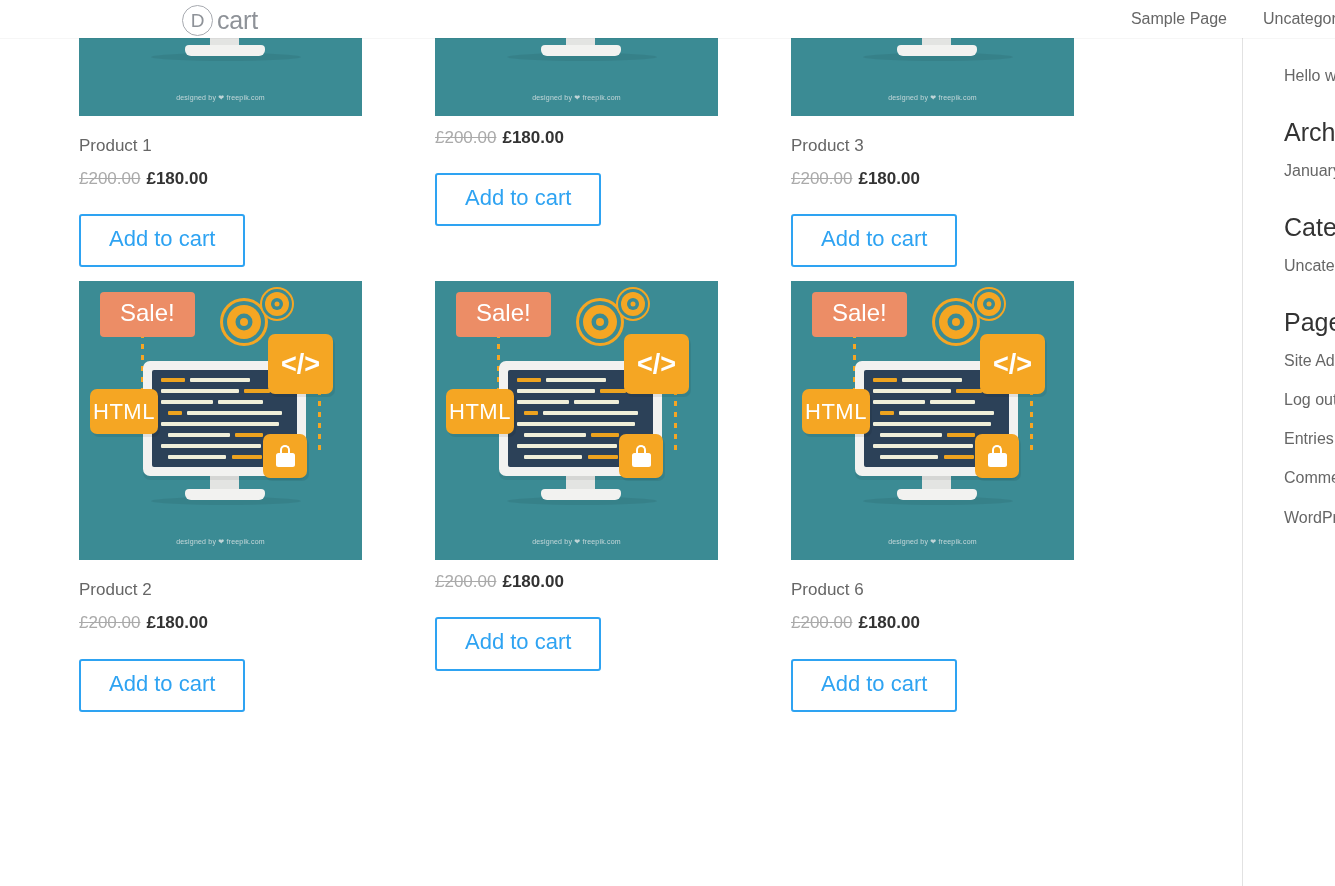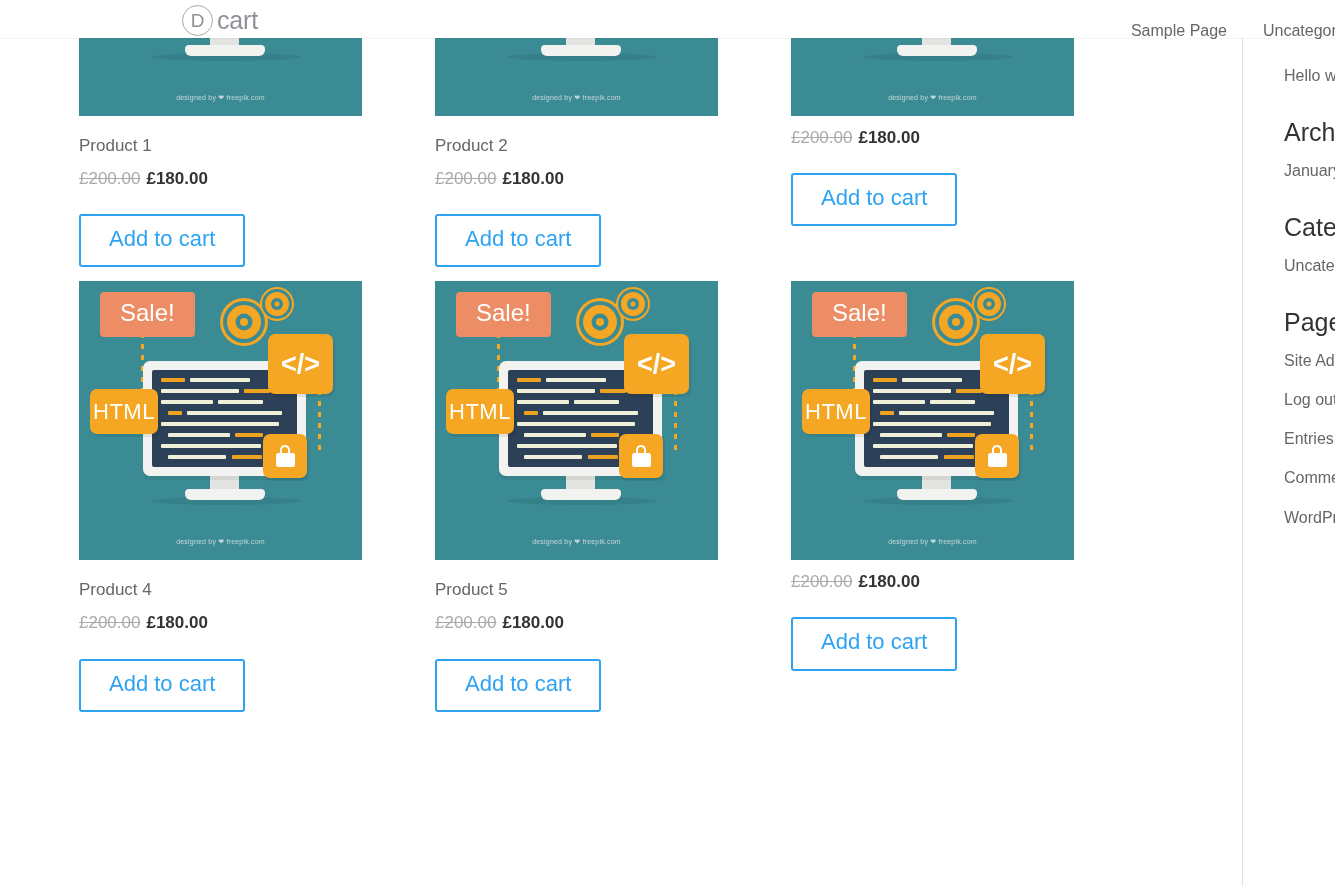--- a/index.html
+++ b/index.html
@@ -31,21 +31,21 @@
     font-family: "Liberation Sans", sans-serif;
     font-weight: 400; letter-spacing: 0;
   }
   .logo-text {
     font-size: 25px; color: #8e9298; font-weight: 400;
     letter-spacing: -0.2px; line-height: 1;
     position: relative; top: 0px;
   }
 
   .main-nav {
-    position: absolute; right: 0; top: 12px; height: 38px;
+    position: absolute; right: 0; top: 0; height: 38px;
     display: flex; align-items: center; gap: 0px;
     padding-right: 0;
     text-align: right;
   }
   .nav-item {
     font-size: 16px; color: #666666;
     padding: 0 18px; line-height: 38px;
     white-space: nowrap; cursor: pointer;
   }
   .nav-clip {
@@ -354,21 +354,20 @@
 
             <div class="tag tag-lock">
               <div class="lock-glyph">
                   <div class="lock-shackle"></div>
                   <div class="lock-body"></div>
                 </div>
             </div>
             <div class="freepik">designed by ❤ freepik.com</div>
           </div>
         </div>
-        <div class="product-title">Product 2</div>
         <div class="price-row">
           <span class="price-old">£200.00</span>
           <span class="price-new">£180.00</span>
         </div>
         <button class="add-cart-btn">Add to cart</button>
       </div>
 
       <div class="product-card row1">
         <div class="product-thumb">
           <div class="ill">
@@ -390,20 +389,21 @@
 
             <div class="tag tag-lock">
               <div class="lock-glyph">
                   <div class="lock-shackle"></div>
                   <div class="lock-body"></div>
                 </div>
             </div>
             <div class="freepik">designed by ❤ freepik.com</div>
           </div>
         </div>
+        <div class="product-title">Product 3</div>
         <div class="price-row">
           <span class="price-old">£200.00</span>
           <span class="price-new">£180.00</span>
         </div>
         <button class="add-cart-btn">Add to cart</button>
       </div>
 
       <div class="product-card row2">
         <div class="product-thumb">
           <div class="ill">
@@ -438,21 +438,21 @@
             <div class="tag tag-lock">
               <div class="lock-glyph">
                   <div class="lock-shackle"></div>
                   <div class="lock-body"></div>
                 </div>
             </div>
             <div class="sale-badge">Sale!</div>
             <div class="freepik">designed by ❤ freepik.com</div>
           </div>
         </div>
-        <div class="product-title">Product 4</div>
+        <div class="product-title">Product 2</div>
         <div class="price-row">
           <span class="price-old">£200.00</span>
           <span class="price-new">£180.00</span>
         </div>
         <button class="add-cart-btn">Add to cart</button>
       </div>
 
       <div class="product-card row2">
         <div class="product-thumb">
           <div class="ill">
@@ -487,21 +487,20 @@
             <div class="tag tag-lock">
               <div class="lock-glyph">
                   <div class="lock-shackle"></div>
                   <div class="lock-body"></div>
                 </div>
             </div>
             <div class="sale-badge">Sale!</div>
             <div class="freepik">designed by ❤ freepik.com</div>
           </div>
         </div>
-        <div class="product-title">Product 5</div>
         <div class="price-row">
           <span class="price-old">£200.00</span>
           <span class="price-new">£180.00</span>
         </div>
         <button class="add-cart-btn">Add to cart</button>
       </div>
 
       <div class="product-card row2">
         <div class="product-thumb">
           <div class="ill">
@@ -536,20 +535,21 @@
             <div class="tag tag-lock">
               <div class="lock-glyph">
                   <div class="lock-shackle"></div>
                   <div class="lock-body"></div>
                 </div>
             </div>
             <div class="sale-badge">Sale!</div>
             <div class="freepik">designed by ❤ freepik.com</div>
           </div>
         </div>
+        <div class="product-title">Product 6</div>
         <div class="price-row">
           <span class="price-old">£200.00</span>
           <span class="price-new">£180.00</span>
         </div>
         <button class="add-cart-btn">Add to cart</button>
       </div>
 
     </div>
   </div>
 

